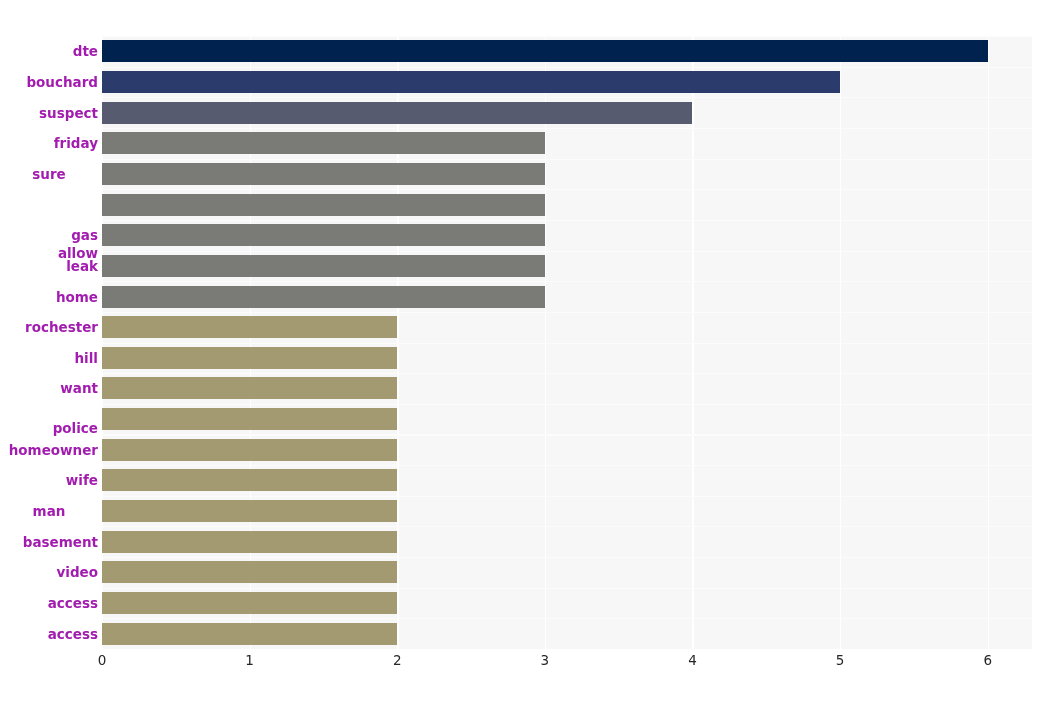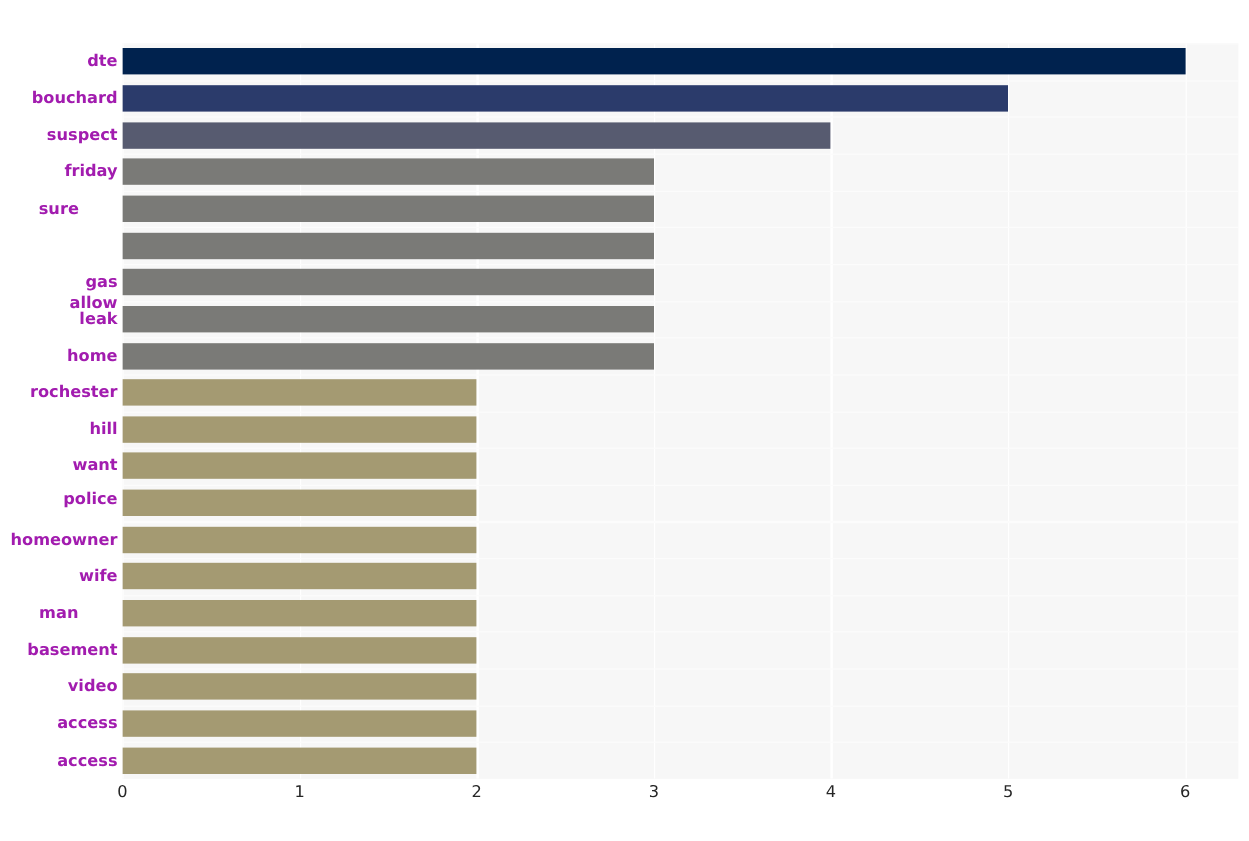--- a/index.html
+++ b/index.html
@@ -188,21 +188,21 @@
       <div class="ytick-label" style="top: 69.625px;">suspect</div>
       <div class="ytick-label" style="top: 100.275px;">friday</div>
       <div class="ytick-label" style="top: 130.925px; text-align: center;">sure</div>
       <div class="ytick-label" style="top: 161.575px; margin-top: 48px;">allow</div>
       <div class="ytick-label" style="top: 192.225px;">gas</div>
       <div class="ytick-label" style="top: 222.875px;">leak</div>
       <div class="ytick-label" style="top: 253.525px;">home</div>
       <div class="ytick-label" style="top: 284.175px;">rochester</div>
       <div class="ytick-label" style="top: 314.825px;">hill</div>
       <div class="ytick-label" style="top: 345.475px;">want</div>
-      <div class="ytick-label" style="top: 373px;">police</div>
+      <div class="ytick-label" style="top: 385px;">police</div>
       <div class="ytick-label" style="top: 406.775px;">homeowner</div>
       <div class="ytick-label" style="top: 437.425px;">wife</div>
       <div class="ytick-label" style="top: 468.075px; text-align: center;">man</div>
       <div class="ytick-label" style="top: 498.725px;">basement</div>
       <div class="ytick-label" style="top: 529.375px;">video</div>
       <div class="ytick-label" style="top: 560.025px;">access</div>
       <div class="ytick-label" style="top: 590.675px;">access</div>
     </div>
 
   <div id="xlabels-layer">

